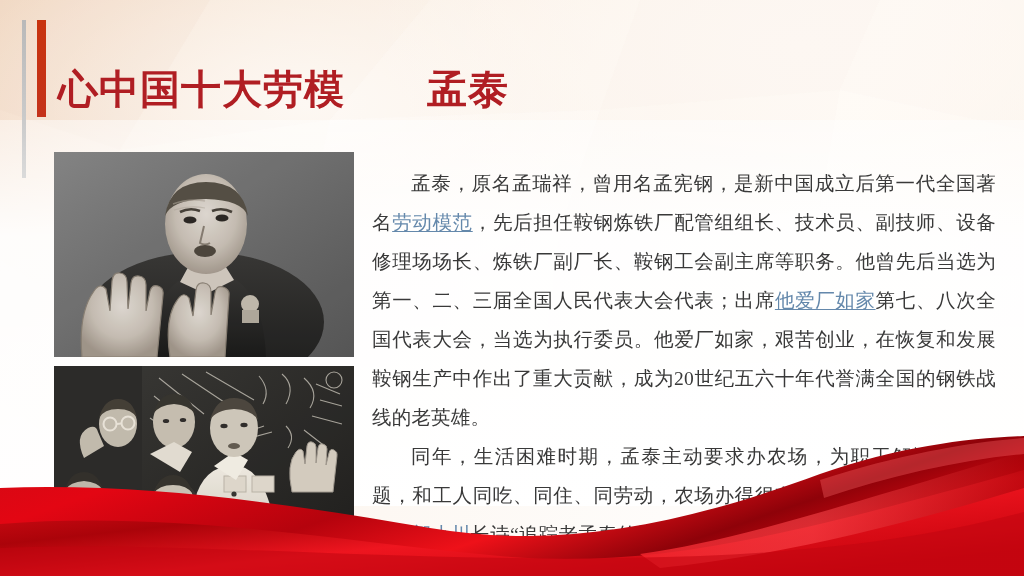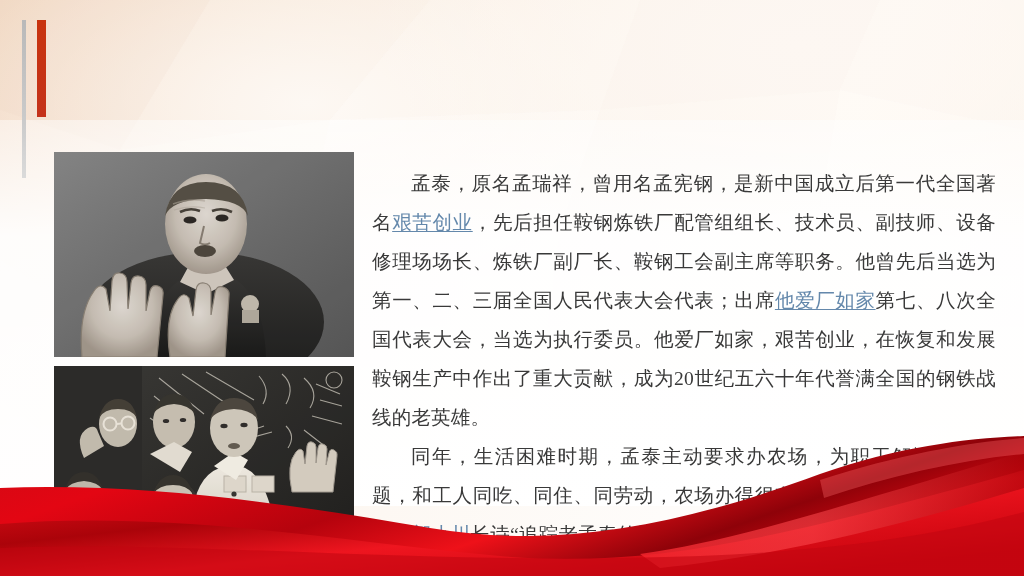--- a/index.html
+++ b/index.html
@@ -129,20 +129,21 @@
         <polygon points="820,210 1024,250 1024,380 800,360" fill="#fdf7f0" opacity=".4"></polygon>
       </g>
     </svg>
   </div>
 
   <div class="bg-white-wash"></div>
 
   <div class="bar-gray"></div>
   <div class="bar-orange"></div>
 
+  <div class="title">心中国十大劳模　　孟泰</div>
 
   <div class="photo" id="photo-portrait">
     <svg viewBox="0 0 300 205" preserveAspectRatio="xMidYMid slice">
       <defs>
         <linearGradient id="pbg" x1="0" y1="0" x2="1" y2="1">
           <stop offset="0%" stop-color="#8a8a8a"></stop>
             <stop offset="55%" stop-color="#6f6f6f"></stop>
             <stop offset="100%" stop-color="#5a5a5a"></stop>
         </linearGradient>
         <radialGradient id="skin" cx="50%" cy="40%" r="62%">
@@ -250,21 +251,21 @@
         <path d="M99 128 q6 -19 20 -19 q15 0 20 19 q-6 -9 -20 -9 q-14 0 -20 9 Z" fill="#2a2722"></path>
         <ellipse cx="111" cy="133" rx="3.2" ry="2" fill="#242120"></ellipse>
         <ellipse cx="128" cy="132" rx="3.2" ry="2" fill="#242120"></ellipse>
       </g>
       <ellipse cx="186" cy="176" rx="36" ry="26" fill="#181716"></ellipse>
       <rect x="0" y="0" width="300" height="186" fill="#d8cfc2" opacity=".07"></rect>
     </svg>
   </div>
 
   <div class="body-text">
-    <p><span>孟泰，原名孟瑞祥，曾用名孟宪钢，是新中国成立后第一代全国著名</span><a class="lnk">艰苦创业</a><span>，先后担任鞍钢炼铁厂配管组组长、技术员、副技师、设备修理场场长、炼铁厂副厂长、鞍钢工会副主席等职务。他曾先后当选为第一、二、三届全国人民代表大会代表；出席</span><a class="lnk">他爱厂如家</a><span>第七、八次全国代表大会，当选为执行委员。他爱厂如家，艰苦创业，在恢复和发展鞍钢生产中作出了重大贡献，成为20世纪五六十年代誉满全国的钢铁战线的老英雄。</span></p>
+    <p><span>孟泰，原名孟瑞祥，曾用名孟宪钢，是新中国成立后第一代全国著名</span><a class="lnk">劳动模范</a><span>，先后担任鞍钢炼铁厂配管组组长、技术员、副技师、设备修理场场长、炼铁厂副厂长、鞍钢工会副主席等职务。他曾先后当选为第一、二、三届全国人民代表大会代表；出席</span><a class="lnk">他爱厂如家</a><span>第七、八次全国代表大会，当选为执行委员。他爱厂如家，艰苦创业，在恢复和发展鞍钢生产中作出了重大贡献，成为20世纪五六十年代誉满全国的钢铁战线的老英雄。</span></p>
     <p><span>同年，生活困难时期，孟泰主动要求办农场，为职工解决生活问题，和工人同吃、同住、同劳动，农场办得很有起色。对此，我国著名诗人</span><a class="lnk">郭小川</a><span>长诗“追踪老孟泰的脚步”作了深情地描写。</span></p>
   </div>
 
   <div class="wave">
     <svg viewBox="0 0 1024 140" preserveAspectRatio="none">
       <defs>
         <linearGradient id="r1" x1="0" y1="0" x2="1" y2="0.4">
           <stop offset="0%" stop-color="#cf0a14"></stop>
           <stop offset="22%" stop-color="#e30613"></stop>
           <stop offset="48%" stop-color="#b5030d"></stop>

